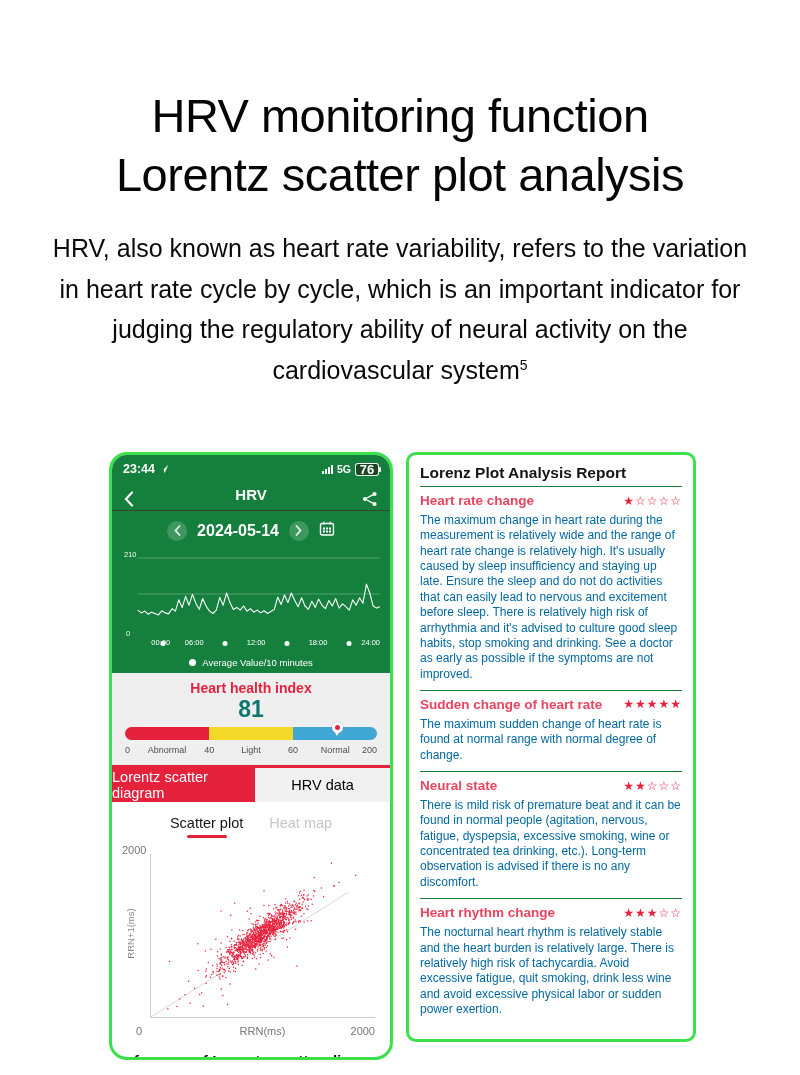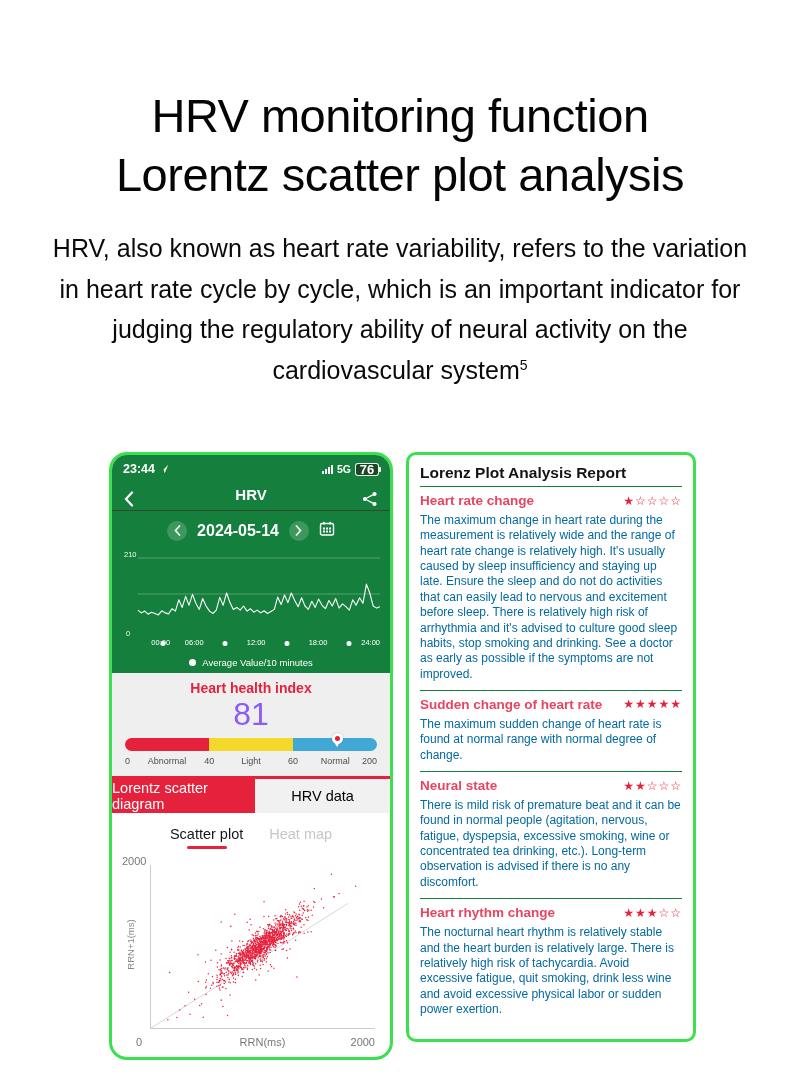--- a/index.html
+++ b/index.html
@@ -47,21 +47,21 @@
   .xticks span:last-child{transform:translateX(-100%);}
   .xticks i{position:absolute;top:3px;width:5px;height:5px;border-radius:50%;background:#fff;
             transform:translateX(-50%);}
   .legend{display:flex;align-items:center;justify-content:center;gap:6px;height:22px;
           font-size:9.5px;color:#fff;}
   .legend i{width:7px;height:7px;border-radius:50%;background:#fff;}
 
   
   .index{background:#efefef;text-align:center;padding:7px 0 8px;}
   .index .t{color:#e6213c;font-size:14px;font-weight:600;}
-  .index .v{color:#8b5cf6;font-size:32px;font-weight:400;line-height:1.15;}
+  .index .v{color:#0f766e;font-size:23px;font-weight:700;line-height:1.15;}
   .gauge{position:relative;height:13px;margin:5px 13px 0;border-radius:7px;overflow:visible;
          display:flex;}
   .gauge .seg{height:100%;}
   .gauge .s1{width:33.4%;background:#e6213c;border-radius:7px 0 0 7px;}
   .gauge .s2{width:33.3%;background:#f5d92a;}
   .gauge .s3{width:33.3%;background:#41a8d6;border-radius:0 7px 7px 0;}
   .pin{position:absolute;top:-5px;width:11px;height:11px;margin-left:-5.5px;background:#fff;
        border-radius:50%;box-shadow:0 0 2px rgba(0,0,0,.25);}
   .pin:before{content:"";position:absolute;left:3px;top:3px;width:5px;height:5px;
        border-radius:50%;background:#e6213c;}

